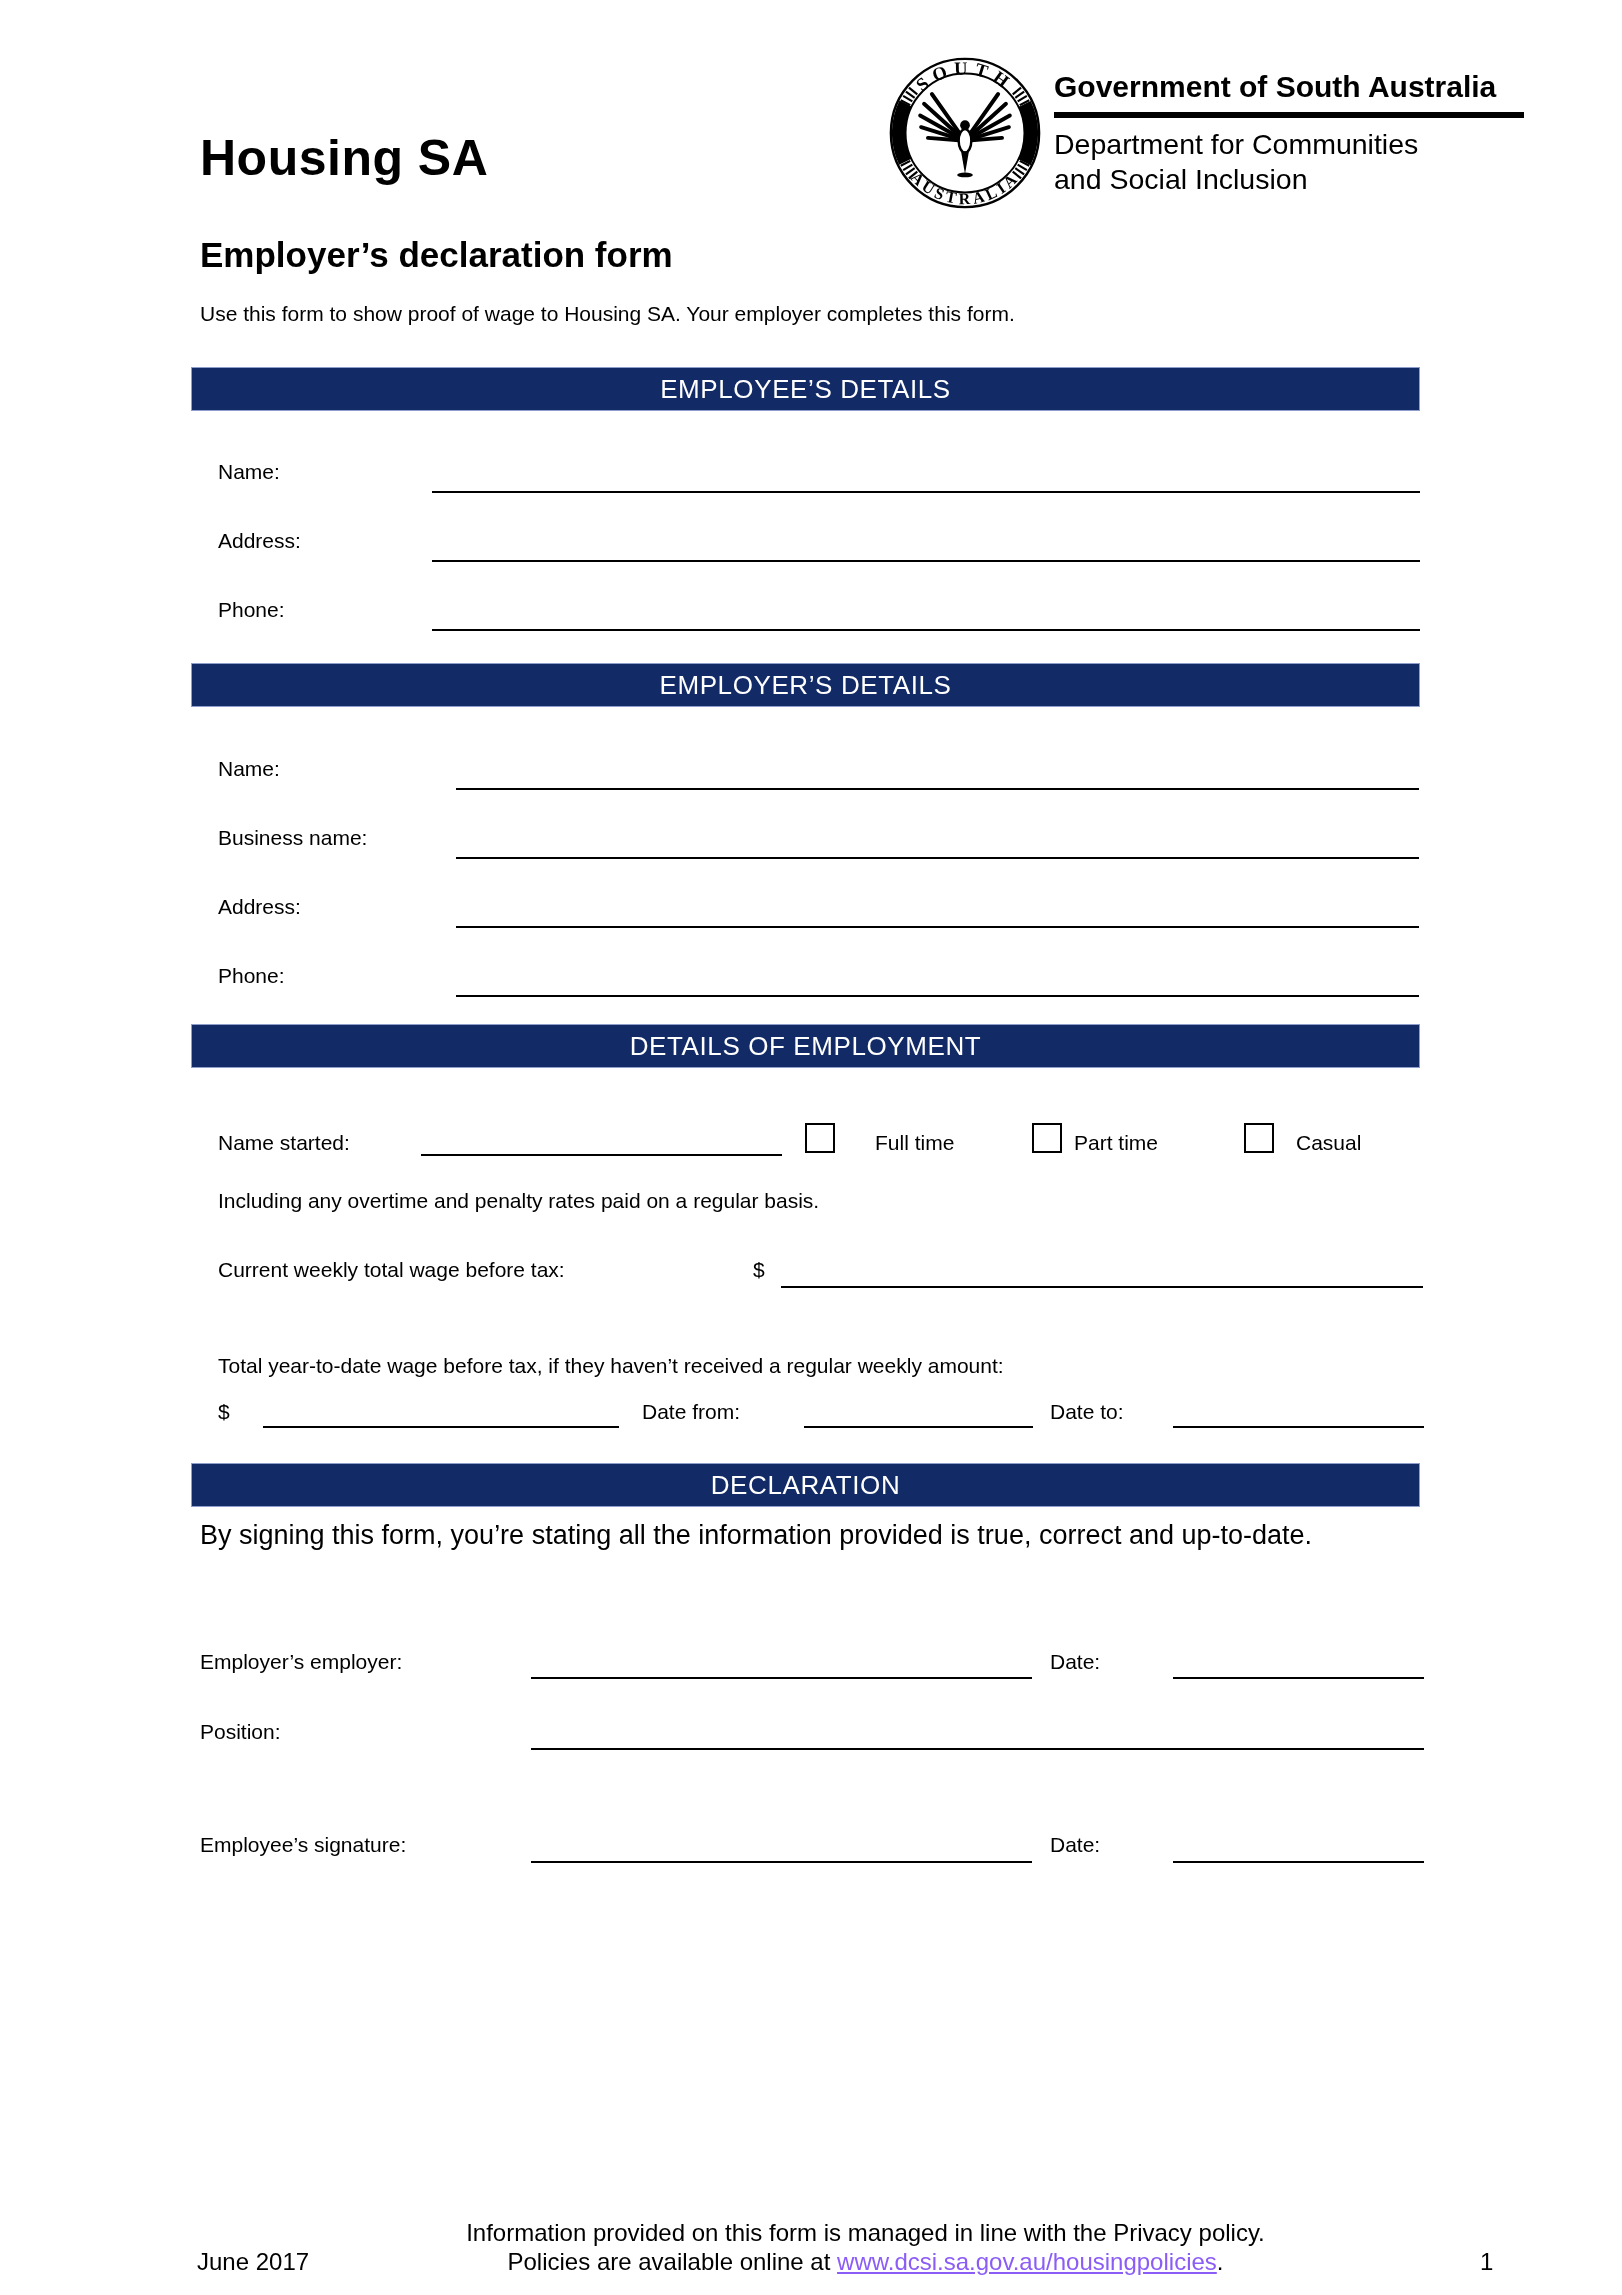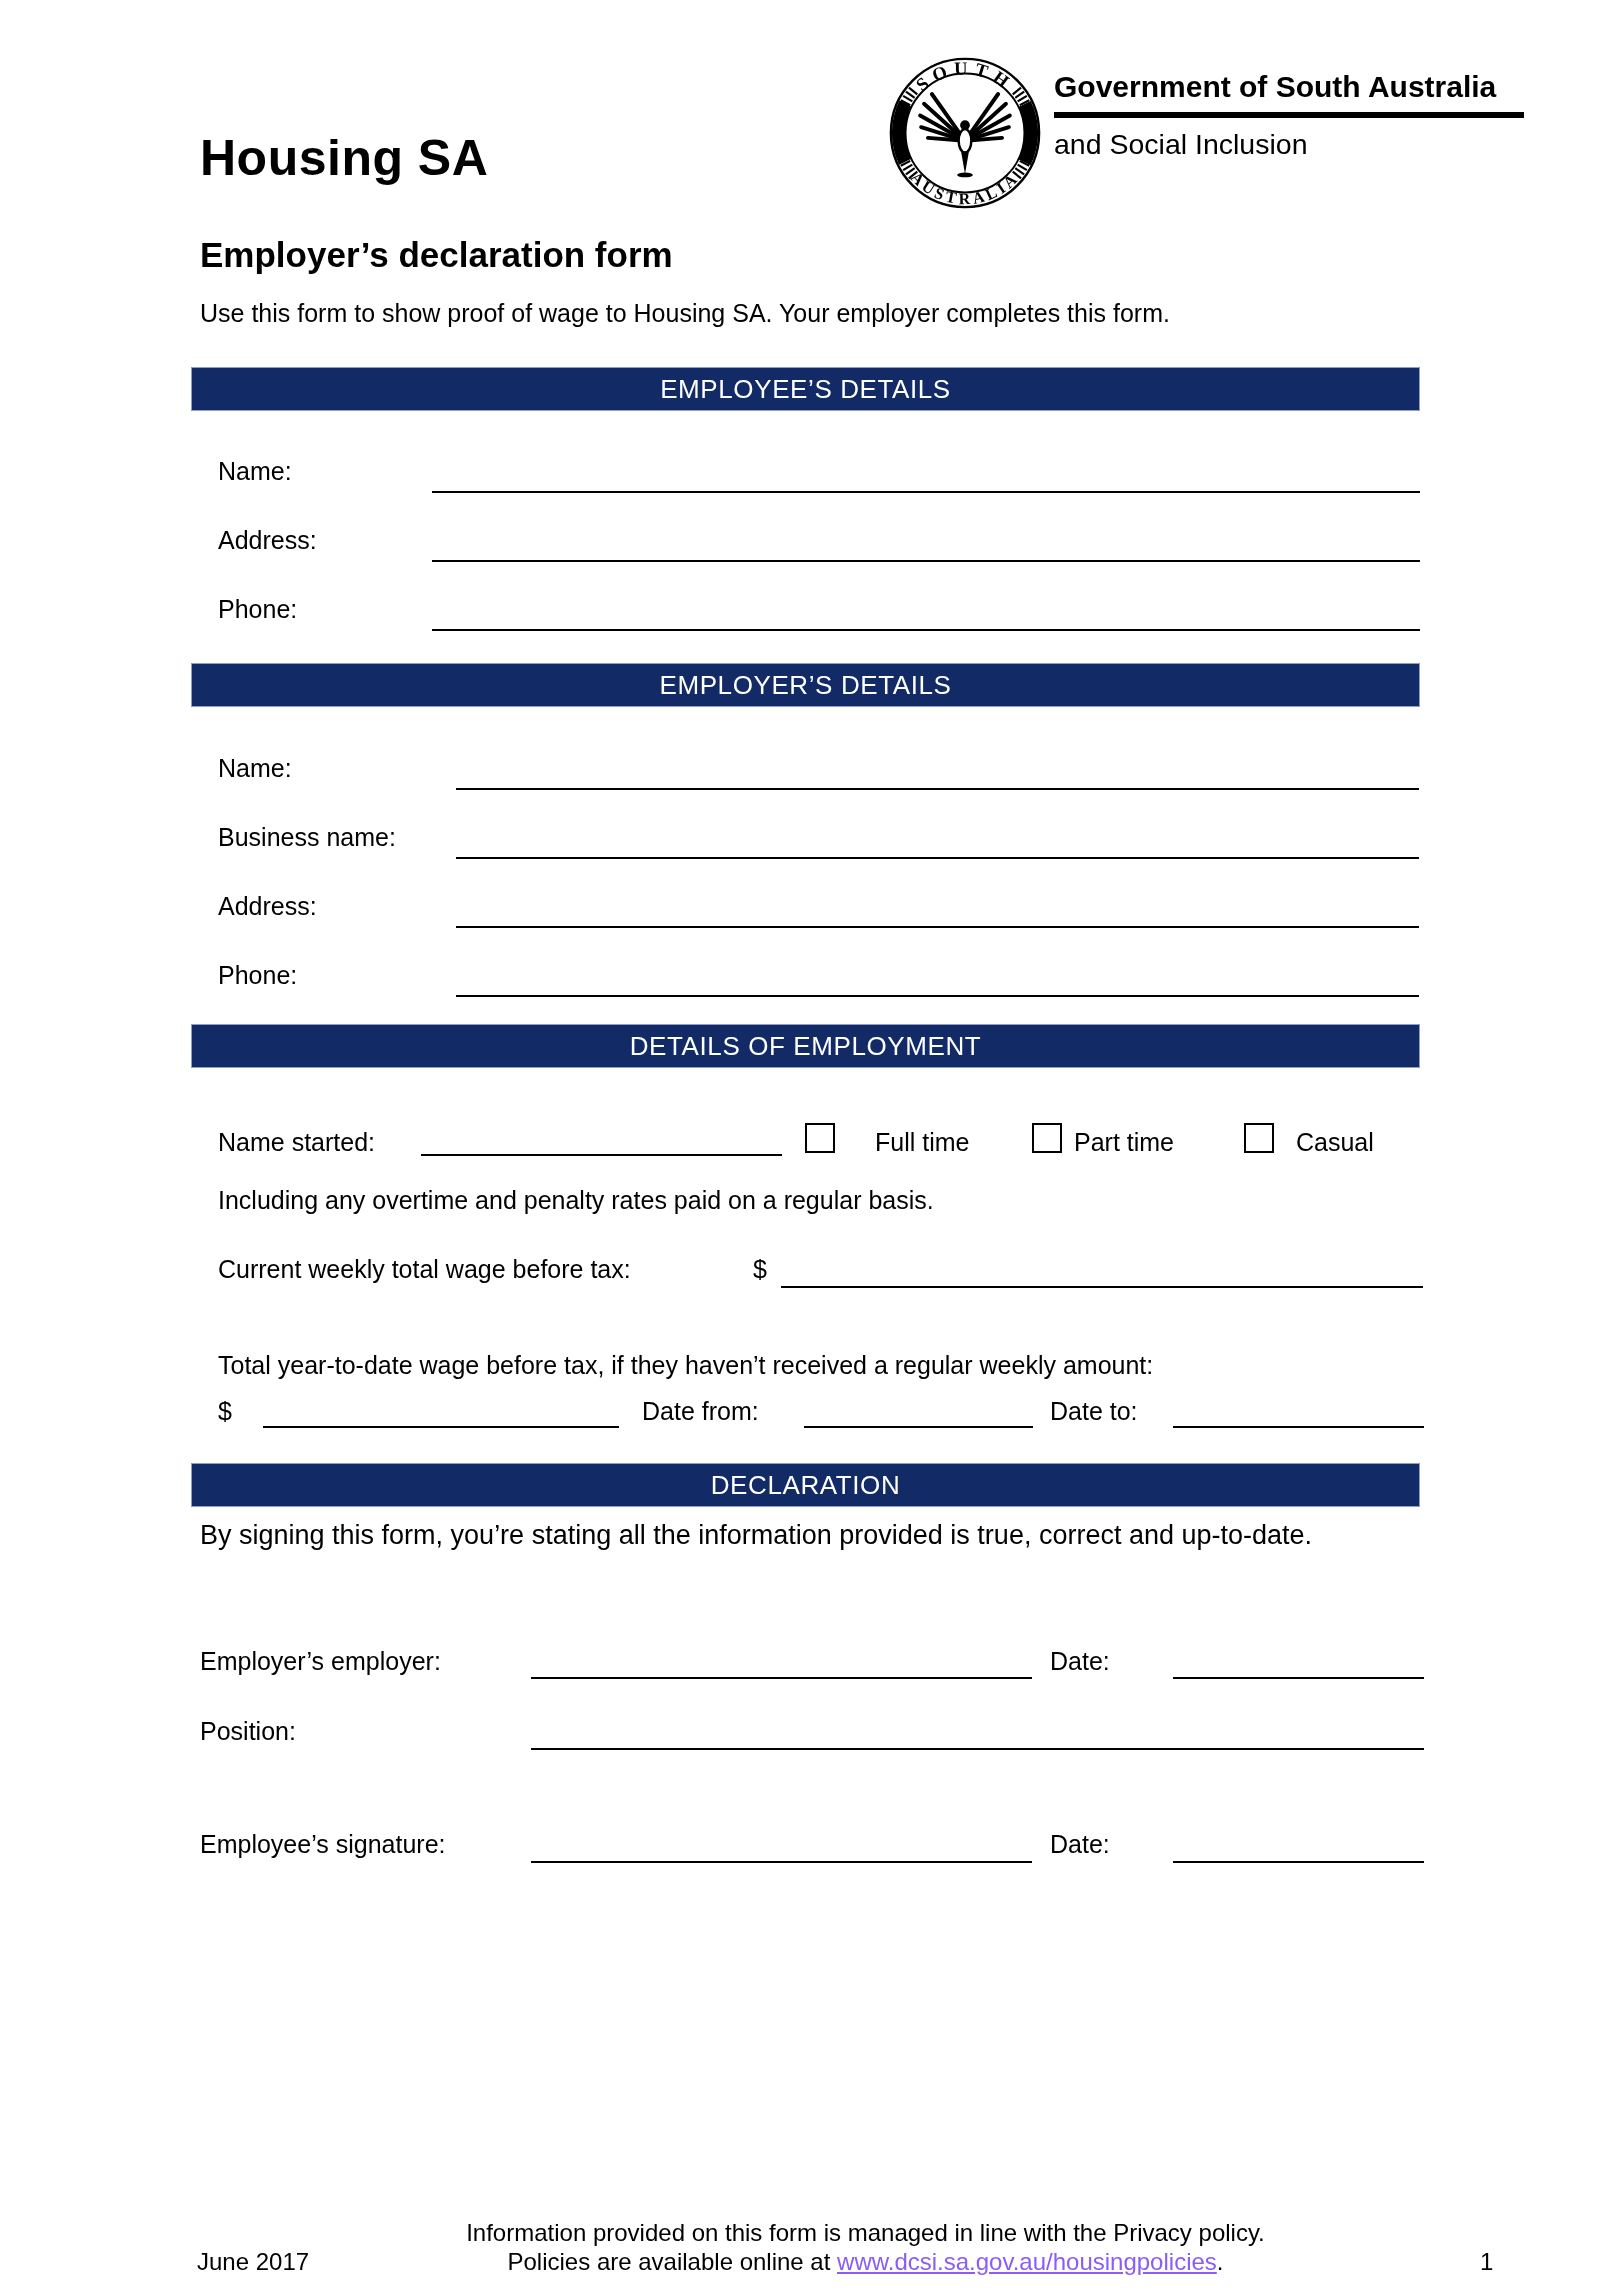--- a/index.html
+++ b/index.html
@@ -1,19 +1,19 @@
 <!DOCTYPE html>
 <html style="font-size:14.7px"><head>
 <meta charset="utf-8">
 <style>
   html,body{margin:0;padding:0;background:#ffffff;}
   .page{position:relative;width:1623px;height:2296px;background:#fff;
         font-family:"Liberation Sans",sans-serif;color:#000;overflow:hidden;}
   .abs{position:absolute;}
-  .t29{font-size:25px;line-height:31px;white-space:nowrap;}
+  .t29{font-size:21px;line-height:31px;white-space:nowrap;}
   .housing{font-size:50px;font-weight:bold;letter-spacing:0.5px;}
   .form-title{font-size:35px;font-weight:bold;}
   .gov-name{font-size:30px;font-weight:bold;white-space:nowrap;}
   .gov-rule{height:5.5px;background:#000;margin:8.3px 0 9.2px 0;width:470px;}
   .dept{font-size:28.5px;line-height:35px;white-space:nowrap;}
   .bar{position:absolute;left:191px;width:1229px;height:44px;background:#122a66;
        border:1.8px solid #8e9dcb;box-sizing:border-box;color:#fff;display:flex;
        align-items:center;justify-content:center;font-size:26px;letter-spacing:0.6px;}
   .uline{position:absolute;border-bottom:2.8px solid #000;height:0;}
   .cb{position:absolute;width:30px;height:30px;border:2.8px solid #000;
@@ -71,20 +71,21 @@
       <ellipse cx="80" cy="88" rx="6.5" ry="12" fill="#fff" stroke="#000" stroke-width="2.5"></ellipse>
       <circle cx="80" cy="72" r="5" fill="#000"></circle>
       <path d="M76 99 L80 122 L84 99 Z" fill="#000"></path>
       <ellipse cx="80" cy="123" rx="8" ry="2.5" fill="#000"></ellipse>
     </g>
   </svg>
 
   <div class="abs" style="left:1054px;top:70px;">
     <div class="gov-name">Government of South Australia</div>
     <div class="gov-rule"></div>
+    <div class="dept">Department for Communities</div>
     <div class="dept">and Social Inclusion</div>
   </div>
 
   <div class="abs form-title" style="left:200px;top:235px;">Employer’s declaration form</div>
   <div class="abs t29" style="left:200px;top:298px;">Use this form to show proof of wage to Housing SA. Your employer completes this form.</div>
 
   <div class="bar" style="top:367px;">
     <span>EMPLOYEE’S DETAILS</span>
   </div>
   <div class="abs t29" style="left:218px;top:456px;">Name:</div>

